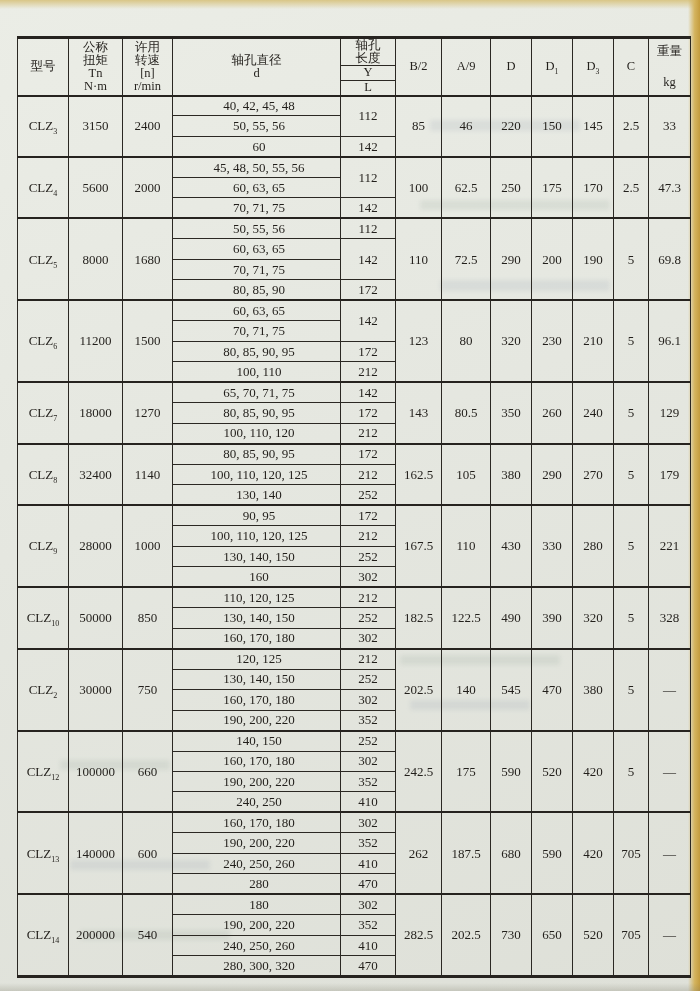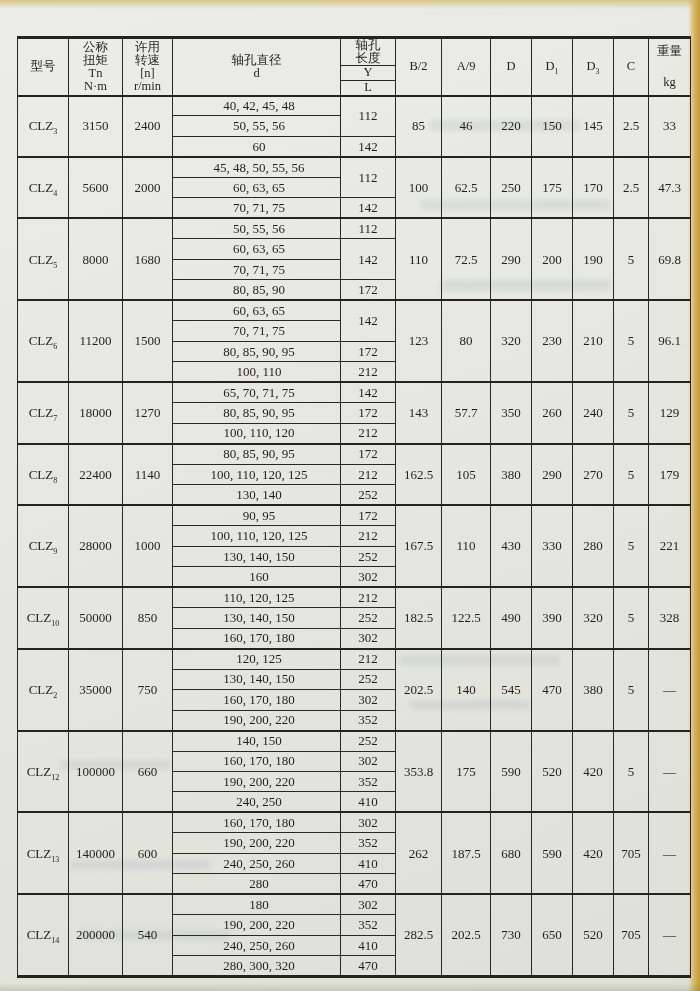--- a/index.html
+++ b/index.html
@@ -222,38 +222,38 @@
         <td class="d-cell">100, 110</td>
         <td>212</td>
       </tr>
       <tr class="group-start">
         <td rowspan="3">CLZ<sub>7</sub></td>
         <td rowspan="3">18000</td>
         <td rowspan="3">1270</td>
         <td class="d-cell">65, 70, 71, 75</td>
         <td>142</td>
         <td rowspan="3">143</td>
-        <td rowspan="3">57.7</td>
+        <td rowspan="3">80.5</td>
         <td rowspan="3">350</td>
         <td rowspan="3">260</td>
         <td rowspan="3">240</td>
         <td rowspan="3">5</td>
         <td rowspan="3">129</td>
       </tr>
       <tr>
         <td class="d-cell">80, 85, 90, 95</td>
         <td>172</td>
       </tr>
       <tr>
         <td class="d-cell">100, 110, 120</td>
         <td>212</td>
       </tr>
       <tr class="group-start">
         <td rowspan="3">CLZ<sub>8</sub></td>
-        <td rowspan="3">22400</td>
+        <td rowspan="3">32400</td>
         <td rowspan="3">1140</td>
         <td class="d-cell">80, 85, 90, 95</td>
         <td>172</td>
         <td rowspan="3">162.5</td>
         <td rowspan="3">105</td>
         <td rowspan="3">380</td>
         <td rowspan="3">290</td>
         <td rowspan="3">270</td>
         <td rowspan="3">5</td>
         <td rowspan="3">179</td>
@@ -309,21 +309,21 @@
       <tr>
         <td class="d-cell">130, 140, 150</td>
         <td>252</td>
       </tr>
       <tr>
         <td class="d-cell">160, 170, 180</td>
         <td>302</td>
       </tr>
       <tr class="group-start">
         <td rowspan="4">CLZ<sub>2</sub></td>
-        <td rowspan="4">35000</td>
+        <td rowspan="4">30000</td>
         <td rowspan="4">750</td>
         <td class="d-cell">120, 125</td>
         <td>212</td>
         <td rowspan="4">202.5</td>
         <td rowspan="4">140</td>
         <td rowspan="4">545</td>
         <td rowspan="4">470</td>
         <td rowspan="4">380</td>
         <td rowspan="4">5</td>
         <td rowspan="4">—</td>
@@ -339,21 +339,21 @@
       <tr>
         <td class="d-cell">190, 200, 220</td>
         <td>352</td>
       </tr>
       <tr class="group-start">
         <td rowspan="4">CLZ<sub>12</sub></td>
         <td rowspan="4">100000</td>
         <td rowspan="4">660</td>
         <td class="d-cell">140, 150</td>
         <td>252</td>
-        <td rowspan="4">353.8</td>
+        <td rowspan="4">242.5</td>
         <td rowspan="4">175</td>
         <td rowspan="4">590</td>
         <td rowspan="4">520</td>
         <td rowspan="4">420</td>
         <td rowspan="4">5</td>
         <td rowspan="4">—</td>
       </tr>
       <tr>
         <td class="d-cell">160, 170, 180</td>
         <td>302</td>

